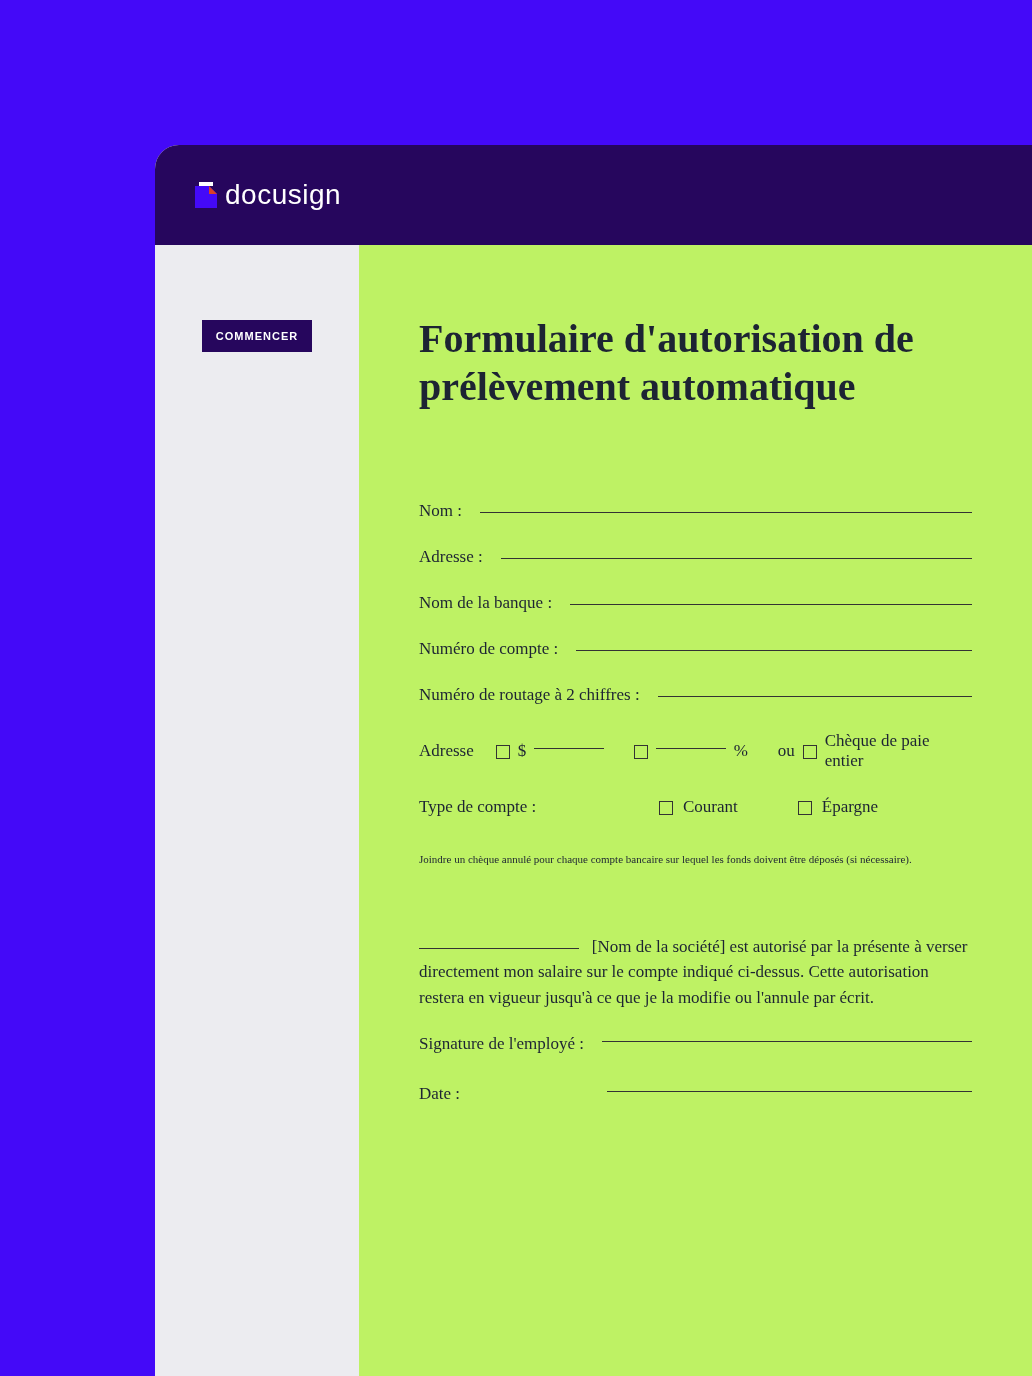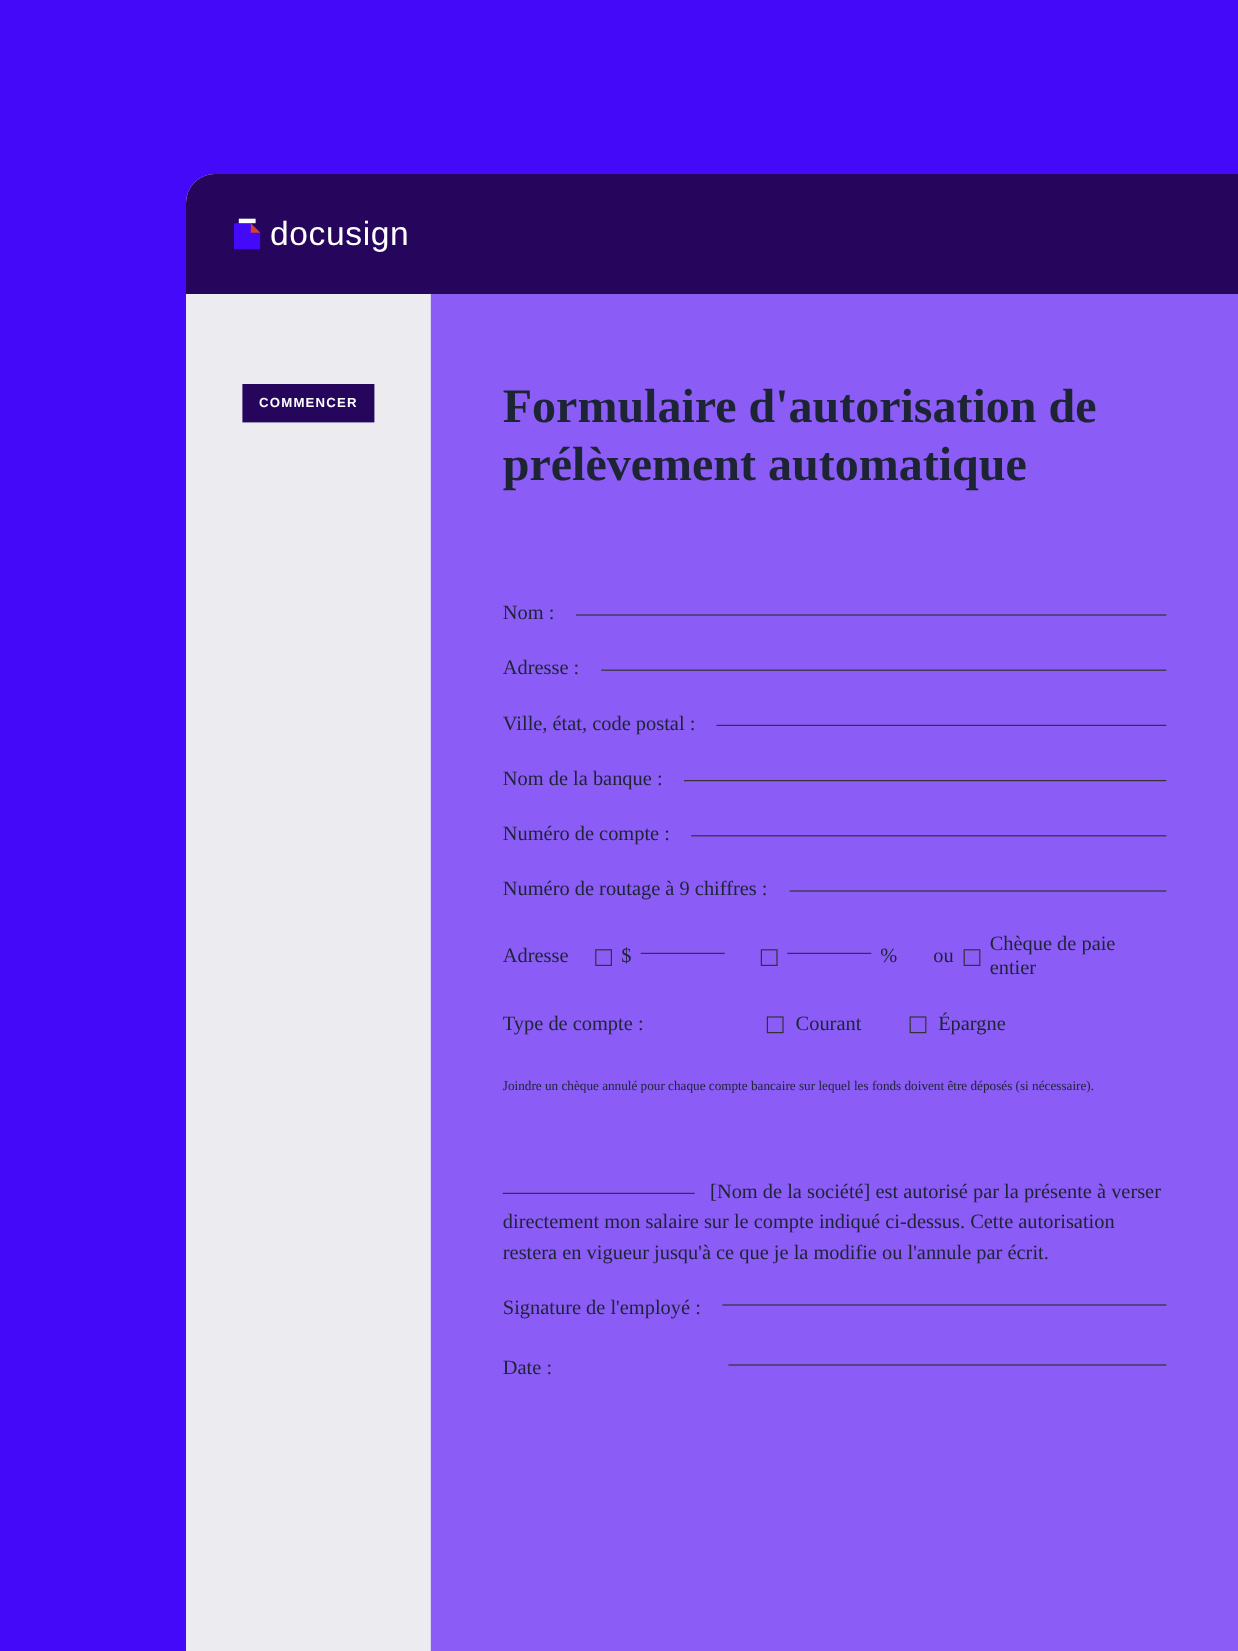--- a/index.html
+++ b/index.html
@@ -62,21 +62,21 @@
       color: #fff;
       font-size: 11px;
       font-weight: 700;
       letter-spacing: 1px;
       padding: 10px 14px;
       border: none;
       cursor: pointer;
     }
     .doc-area {
       flex: 1;
-      background: #8b5cf6;
+      background: #bef264;
       padding: 70px 60px 40px 60px;
     }
     .doc-title {
       font-family: Georgia, "Times New Roman", serif;
       font-size: 40px;
       font-weight: 700;
       color: #1d2433;
       line-height: 1.2;
       margin-bottom: 90px;
     }
@@ -119,21 +119,21 @@
     .short-line {
       display: inline-block;
       border-bottom: 1px solid #333;
       width: 70px;
       position: relative;
       top: -3px;
     }
     .account-type-row {
       display: flex;
       align-items: center;
-      gap: 40px;
+      gap: 60px;
       font-family: Georgia, "Times New Roman", serif;
       font-size: 17px;
       color: #1d2433;
       margin-bottom: 34px;
     }
     .account-type-opt {
       display: flex;
       align-items: center;
       gap: 10px;
     }
@@ -191,37 +191,33 @@
       <div class="form-row">
         <span class="form-label">Nom :</span>
         <span class="form-line"></span>
       </div>
 
       <div class="form-row">
         <span class="form-label">Adresse :</span>
         <span class="form-line"></span>
       </div>
 
-      <div class="form-row">
-        <span class="form-label">Ville, état, code postal :</span>
-        <span class="form-line"></span>
-      </div>
 
       <div class="form-row">
         <span class="form-label">Nom de la banque :</span>
         <span class="form-line"></span>
       </div>
 
       <div class="form-row">
         <span class="form-label">Numéro de compte :</span>
         <span class="form-line"></span>
       </div>
 
       <div class="form-row">
-        <span class="form-label">Numéro de routage à 9 chiffres :</span>
+        <span class="form-label">Numéro de routage à 2 chiffres :</span>
         <span class="form-line"></span>
       </div>
 
       <div class="amount-row">
         <span>Adresse</span>
         <span style="width:6px"></span>
         <span class="checkbox"></span>
         <span>$</span>
         <span class="short-line"></span>
         <span style="width:14px"></span>

